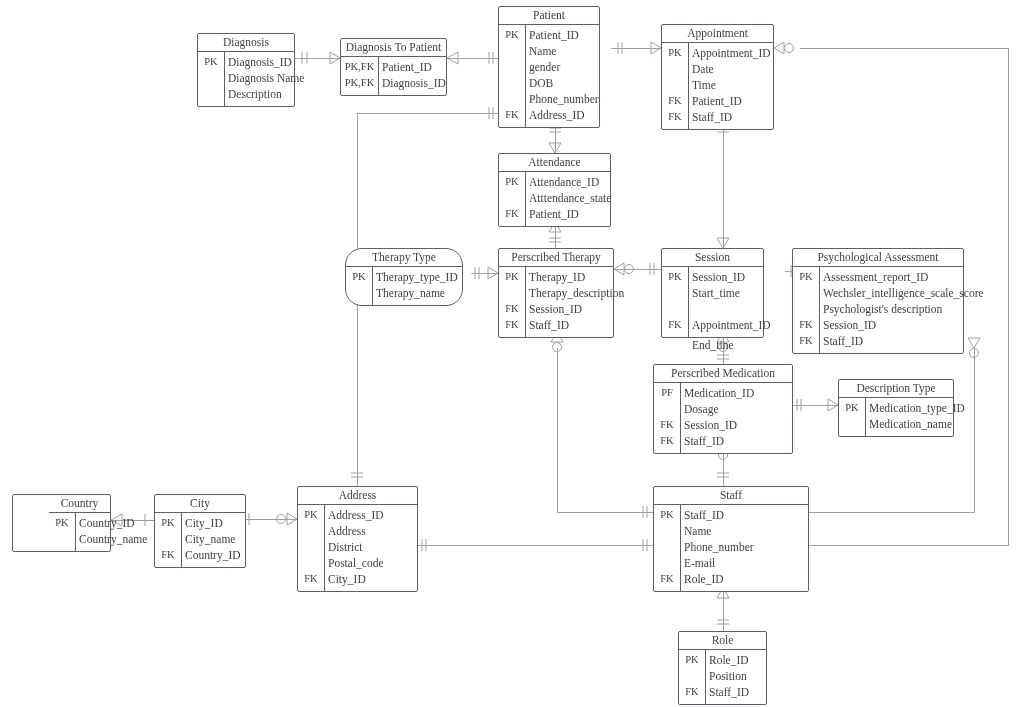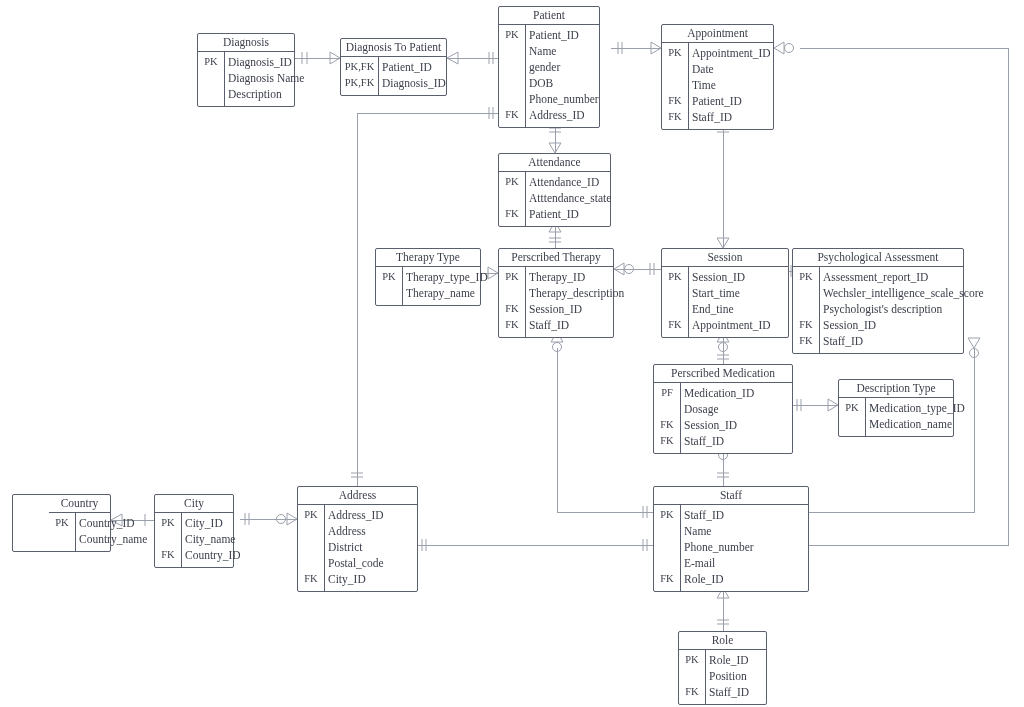--- a/index.html
+++ b/index.html
@@ -393,21 +393,21 @@
           <div class="row">
             <span class="k" style="width: 26px;"></span>
             <span class="n" style="left: 30px;">Atttendance_state</span>
           </div>
           <div class="row">
             <span class="k" style="width: 26px;">FK</span>
             <span class="n" style="left: 30px;">Patient_ID</span>
           </div>
         </div>
       </div>
-      <div class="entity" style="left: 375px; top: 248px; width: 106px;">
+      <div class="entity" style="left: 345px; top: 248px; width: 118px; border-radius: 17px;">
         <div class="ttl">Therapy Type</div>
         <div class="body" style="height: 36px; padding-top: 2px;">
           <div class="divider" style="left: 26px;"></div>
           <div class="row">
             <span class="k" style="width: 26px;">PK</span>
             <span class="n" style="left: 30px;">Therapy_type_ID</span>
           </div>
           <div class="row">
             <span class="k" style="width: 26px;"></span>
             <span class="n" style="left: 30px;">Therapy_name</span>
@@ -429,35 +429,35 @@
           <div class="row">
             <span class="k" style="width: 26px;">FK</span>
             <span class="n" style="left: 30px;">Session_ID</span>
           </div>
           <div class="row">
             <span class="k" style="width: 26px;">FK</span>
             <span class="n" style="left: 30px;">Staff_ID</span>
           </div>
         </div>
       </div>
-      <div class="entity" style="left: 661px; top: 248px; width: 128px;">
+      <div class="entity" style="left: 661px; top: 248px; width: 103px;">
         <div class="ttl">Session</div>
         <div class="body" style="height: 68px; padding-top: 2px;">
           <div class="divider" style="left: 26px;"></div>
           <div class="row">
             <span class="k" style="width: 26px;">PK</span>
             <span class="n" style="left: 30px;">Session_ID</span>
           </div>
           <div class="row">
             <span class="k" style="width: 26px;"></span>
             <span class="n" style="left: 30px;">Start_time</span>
           </div>
           <div class="row">
             <span class="k" style="width: 26px;"></span>
-            <span class="n" style="left: 30px;">End_tine</span>
+            <span class="n" style="left: 30px; margin-top: 36px;">End_tine</span>
           </div>
           <div class="row">
             <span class="k" style="width: 26px;">FK</span>
             <span class="n" style="left: 30px;">Appointment_ID</span>
           </div>
         </div>
       </div>
       <div class="entity" style="left: 792px; top: 248px; width: 172px;">
         <div class="ttl">Psychological Assessment</div>
         <div class="body" style="height: 84px; padding-top: 2px;">
@@ -527,21 +527,21 @@
           <div class="row">
             <span class="k" style="width: 26px;">PK</span>
             <span class="n" style="left: 30px;">Country_ID</span>
           </div>
           <div class="row">
             <span class="k" style="width: 26px;"></span>
             <span class="n" style="left: 30px;">Country_name</span>
           </div>
         </div>
       </div>
-      <div class="entity" style="left: 154px; top: 494px; width: 80px;">
+      <div class="entity" style="left: 154px; top: 494px; width: 92px;">
         <div class="ttl">City</div>
         <div class="body" style="height: 52px; padding-top: 2px;">
           <div class="divider" style="left: 26px;"></div>
           <div class="row">
             <span class="k" style="width: 26px;">PK</span>
             <span class="n" style="left: 30px;">City_ID</span>
           </div>
           <div class="row">
             <span class="k" style="width: 26px;"></span>
             <span class="n" style="left: 30px;">City_name</span>

